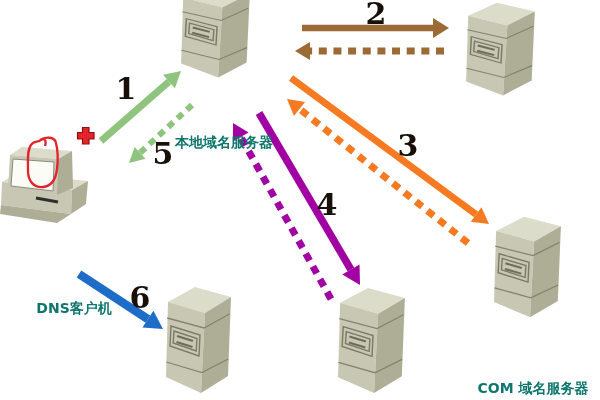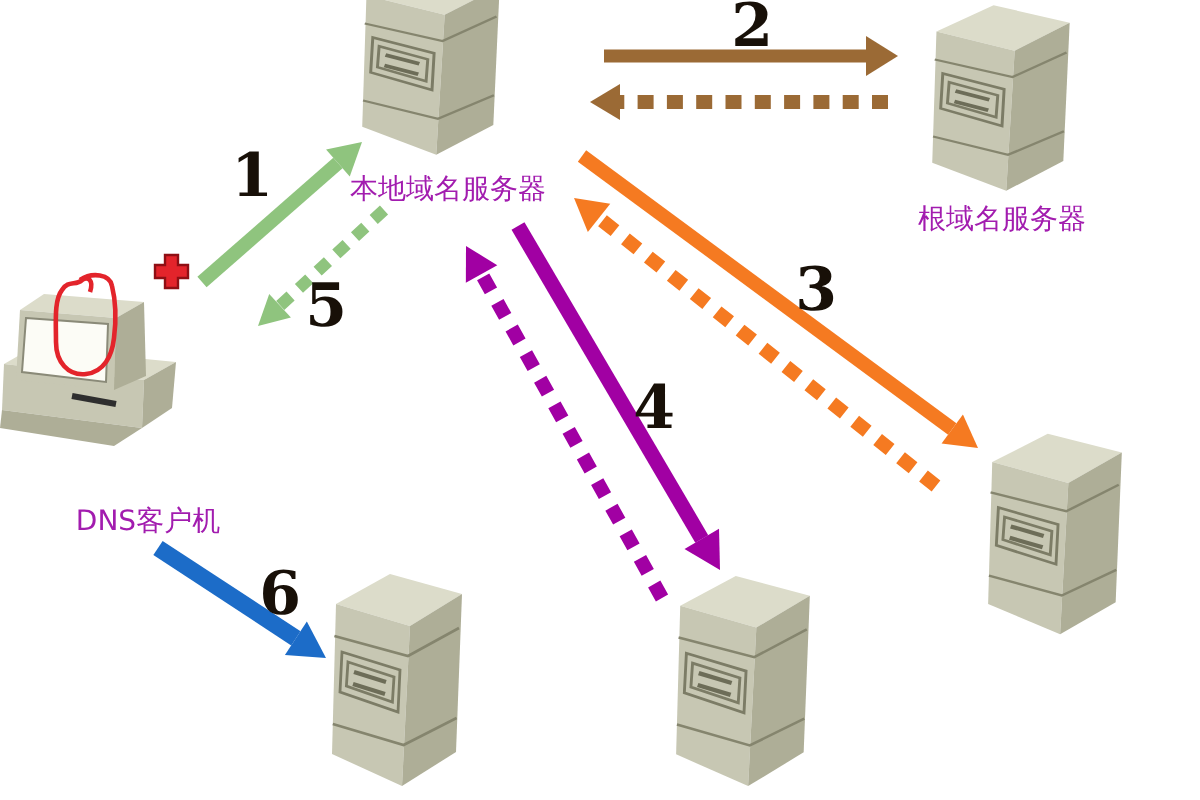--- a/index.html
+++ b/index.html
@@ -19,21 +19,21 @@
   .slot{stroke:#2e2e2e;stroke-width:3;fill:none;}
   .screenedge{stroke:#8a8a78;stroke-width:1;}
   #arrow-layer{position:absolute;left:0;top:0;z-index:5;}
   .num{
     position:absolute;z-index:7;transform:translate(-50%,-50%);
     font-family:"DejaVu Serif","Liberation Serif",serif;
     font-weight:bold;font-size:30px;color:#181008;line-height:1;
   }
   .cjk{
     position:absolute;z-index:7;transform:translate(-50%,-50%);
-    font-weight:normal;font-size:14px;color:#a21caf;white-space:nowrap;line-height:1;
+    font-weight:bold;font-size:14px;color:#0f766e;white-space:nowrap;line-height:1;margin-top:47px;
   }
   .zlow{z-index:2;}
 </style>
 </head>
 <body>
 
 <div id="canvas">
 
   <div class="server zlow" style="left:179px;top:-18px;width:74px;height:98px">
     <svg viewBox="0 0 70 112" preserveAspectRatio="none">
@@ -150,16 +150,16 @@
     </svg>
 
   <div class="num" style="left:126px;top:89px">1</div>
   <div class="num" style="left:376px;top:14px">2</div>
   <div class="num" style="left:408px;top:146px">3</div>
   <div class="num" style="left:327px;top:205px">4</div>
   <div class="num" style="left:163px;top:154px">5</div>
   <div class="num" style="left:140px;top:298px">6</div>
 
   <div class="cjk" style="left:224px;top:95px">本地域名服务器</div>
-  <div class="cjk" style="left:501px;top:110px">根域名服务器</div>
+  <div class="cjk" style="left:533px;top:341px">COM 域名服务器</div>
   <div class="cjk" style="left:74px;top:261px">DNS客户机</div>
 
 </div>
 
 </body></html>

